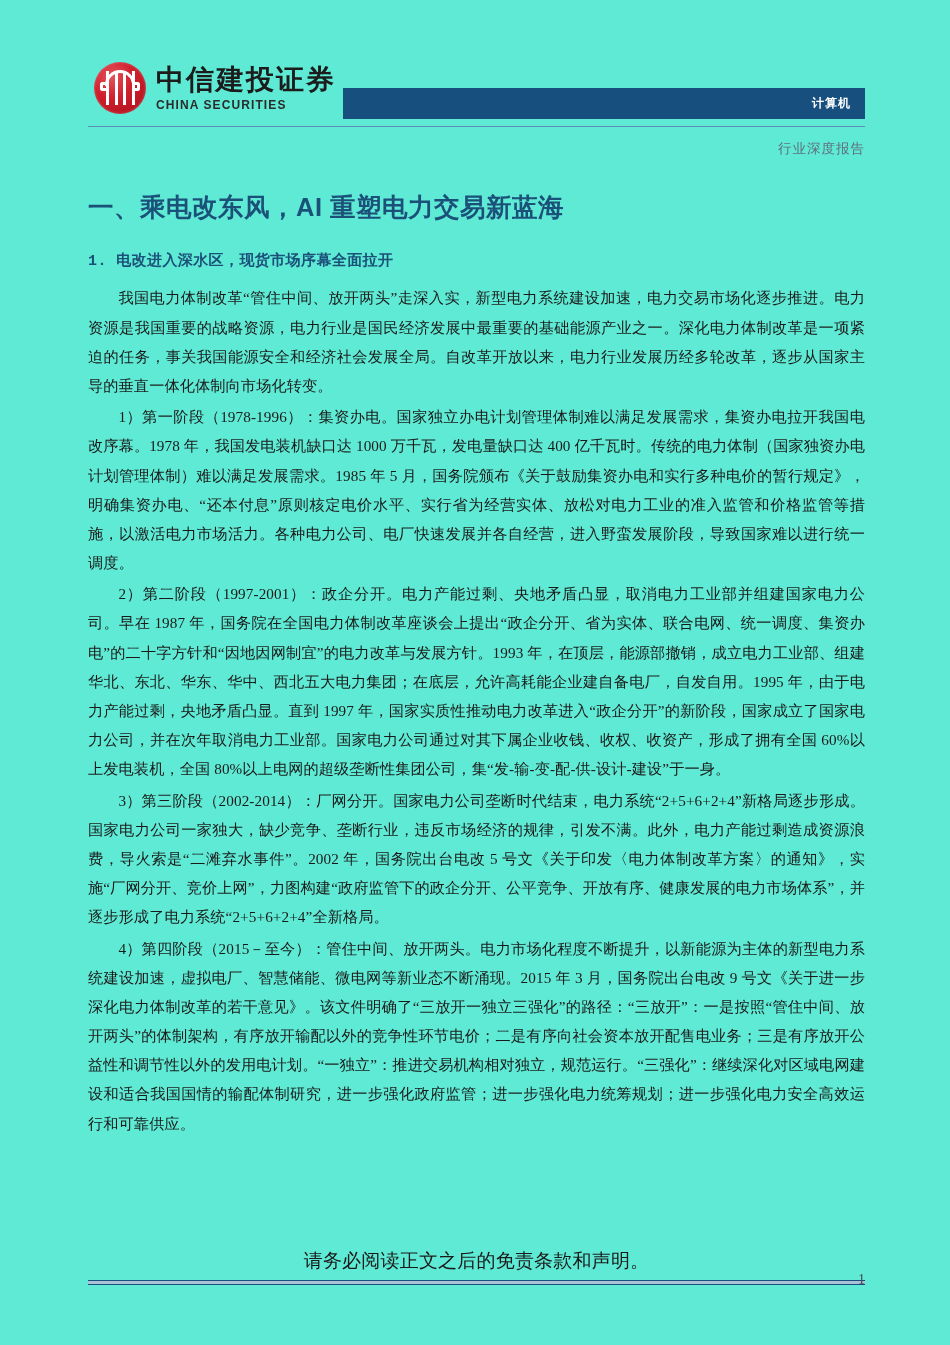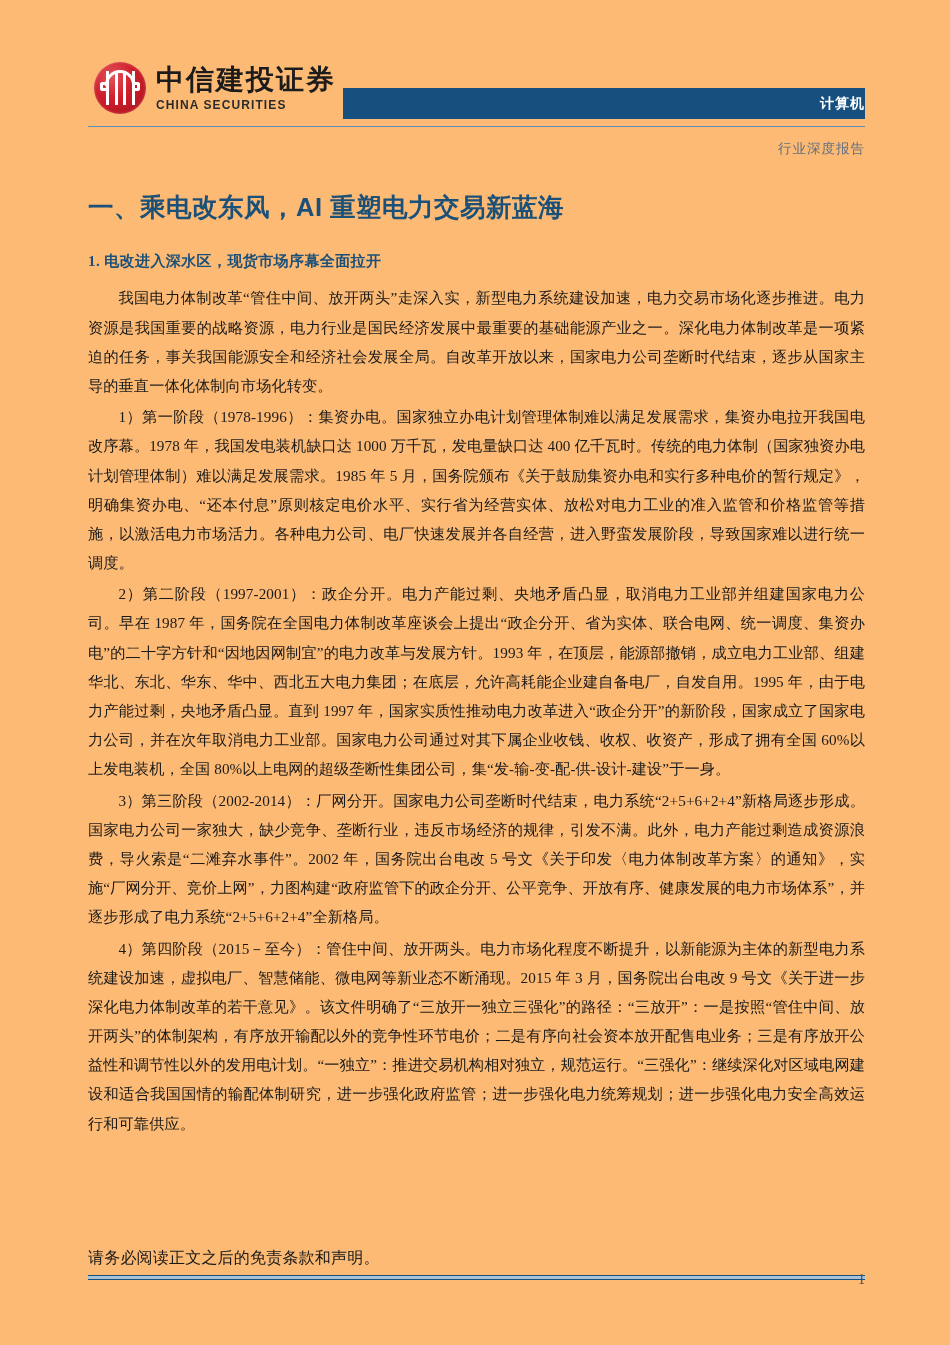--- a/index.html
+++ b/index.html
@@ -14,21 +14,21 @@
     font-family: "Liberation Serif", "DejaVu Serif", serif;
     color: #1a1a1a;
     overflow: hidden;
   }
 
   .page {
     position: absolute;
     left: 0; top: 0;
     width: 950px;
     height: 1345px;
-    background: #fdba74;
+    background: #5eead4;
   }
 
   
   .header {
     position: absolute;
     left: 0;
     top: 0;
     width: 950px;
     height: 180px;
   }
@@ -116,23 +116,24 @@
     width: 522px;
     height: 31px;
     background: #17507f;
     display: flex;
     align-items: center;
     justify-content: flex-end;
   }
   .sector-bar .label {
     color: #ffffff;
     font-family: "Liberation Sans", "DejaVu Sans", sans-serif;
-    font-size: 14px;
+    font-size: 12px;
     font-weight: 700;
     letter-spacing: 1px;
+    padding-right: 14px;
   }
 
   .header-rule {
     position: absolute;
     left: 88px;
     top: 126px;
     width: 777px;
     height: 0;
     border-top: 1.6px solid #5b8db8;
   }
@@ -158,21 +159,21 @@
     margin: 0 0 8px 0;
     font-family: Liberation Sans, sans-serif;
     font-size: 25.5px;
     font-weight: 700;
     color: #1b5079;
     letter-spacing: 0.5px;
     line-height: 1.25;
   }
   h2.sub-title {
     margin: 28px 0 12px 0;
-    font-family: Liberation Serif, serif;
+    font-family: Liberation Mono, monospace;
     font-size: 15px;
     font-weight: 700;
     color: #1b5079;
     letter-spacing: 0.4px;
     line-height: 1.3;
   }
 
   p.body {
     margin: 0 0 2px 0;
     font-size: 15.2px;
@@ -186,24 +187,25 @@
   p.body b, p.body strong { font-weight: 400; }
 
   
   .footer {
     position: absolute;
     left: 88px;
     top: 1248px;
     width: 777px;
   }
   .footer-note {
-    font-size: 16px;
+    font-size: 19px;
     color: #1a1a1a;
     padding-bottom: 6px;
     letter-spacing: 0.2px;
+    text-align: center;
   }
   .footer-rule {
     width: 777px;
     height: 3px;
     border-top: 1.6px solid #17507f;
     border-bottom: 1.6px solid #17507f;
     background: #a9c2d6;
   }
   .page-num {
     position: absolute;
@@ -246,21 +248,21 @@
     <div class="report-type">行业深度报告</div>
   </div>
 
   <div class="content">
 
     <h1 class="sec-title">一、乘电改东风，AI 重塑电力交易新蓝海</h1>
 
     <h2 class="sub-title">1. 电改进入深水区，现货市场序幕全面拉开</h2>
 
     <p class="body">
-      <b>我国电力体制改革“管住中间、放开两头”走深入实，新型电力系统建设加速，电力交易市场化逐步推进。</b><span>电力资源是我国重要的战略资源，电力行业是国民经济发展中最重要的基础能源产业之一。深化电力体制改革是一项紧迫的任务，事关我国能源安全和经济社会发展全局。自改革开放以来，国家电力公司垄断时代结束，逐步从国家主导的垂直一体化体制向市场化转变。</span>
+      <b>我国电力体制改革“管住中间、放开两头”走深入实，新型电力系统建设加速，电力交易市场化逐步推进。</b><span>电力资源是我国重要的战略资源，电力行业是国民经济发展中最重要的基础能源产业之一。深化电力体制改革是一项紧迫的任务，事关我国能源安全和经济社会发展全局。自改革开放以来，电力行业发展历经多轮改革，逐步从国家主导的垂直一体化体制向市场化转变。</span>
     </p>
 
     <p class="body">
       <b>1）第一阶段（1978-1996）：集资办电。国家独立办电计划管理体制难以满足发展需求，集资办电拉开我国电改序幕。</b><span>1978 年，我国发电装机缺口达 1000 万千瓦，发电量缺口达 400 亿千瓦时。传统的电力体制（国家独资办电计划管理体制）难以满足发展需求。1985 年 5 月，国务院颁布《关于鼓励集资办电和实行多种电价的暂行规定》，明确集资办电、“还本付息”原则核定电价水平、实行省为经营实体、放松对电力工业的准入监管和价格监管等措施，以激活电力市场活力。各种电力公司、电厂快速发展并各自经营，进入野蛮发展阶段，导致国家难以进行统一调度。</span>
     </p>
 
     <p class="body">
       <b>2）第二阶段（1997-2001）：政企分开。电力产能过剩、央地矛盾凸显，取消电力工业部并组建国家电力公司。</b><span>早在 1987 年，国务院在全国电力体制改革座谈会上提出“政企分开、省为实体、联合电网、统一调度、集资办电”的二十字方针和“因地因网制宜”的电力改革与发展方针。1993 年，在顶层，能源部撤销，成立电力工业部、组建华北、东北、华东、华中、西北五大电力集团；在底层，允许高耗能企业建自备电厂，自发自用。1995 年，由于电力产能过剩，央地矛盾凸显。直到 1997 年，国家实质性推动电力改革进入“政企分开”的新阶段，国家成立了国家电力公司，并在次年取消电力工业部。国家电力公司通过对其下属企业收钱、收权、收资产，形成了拥有全国 60%以上发电装机，全国 80%以上电网的超级垄断性集团公司，集“发-输-变-配-供-设计-建设”于一身。</span>
     </p>
 

